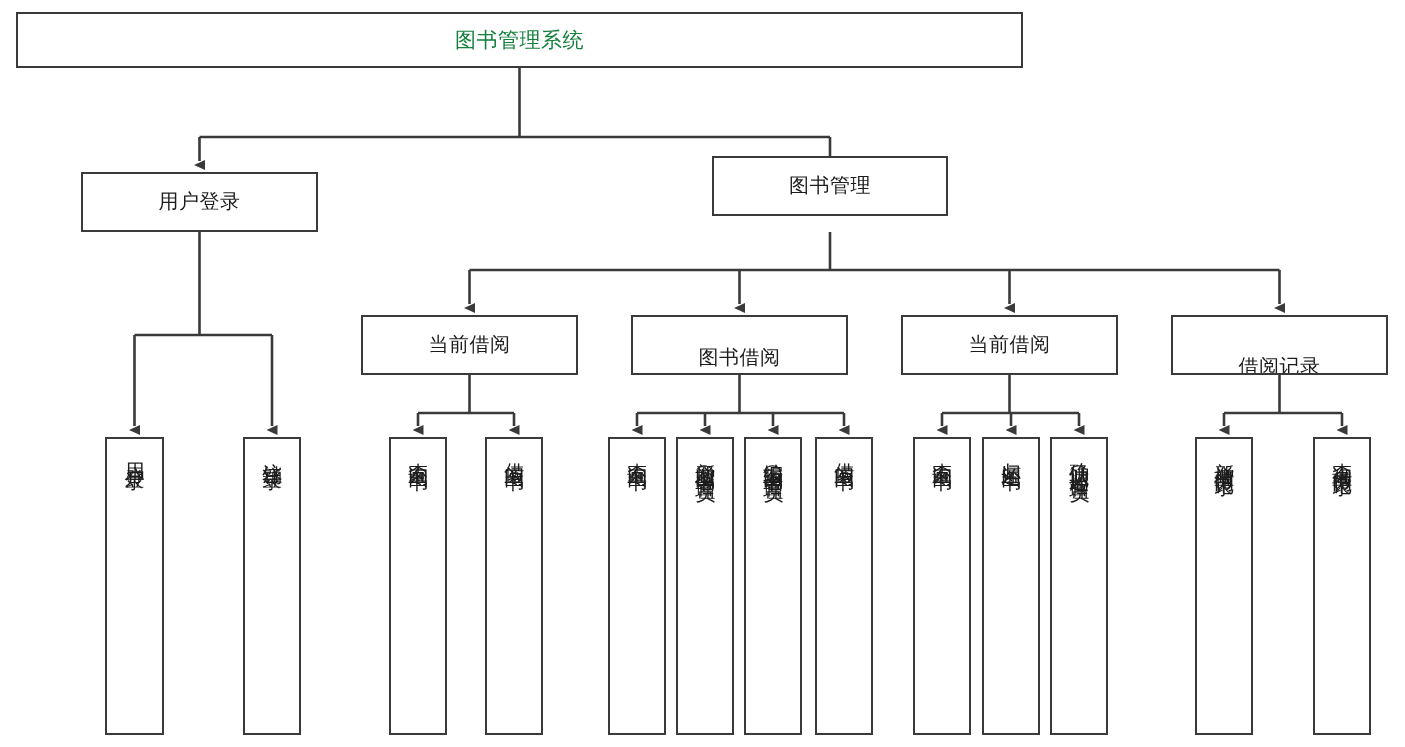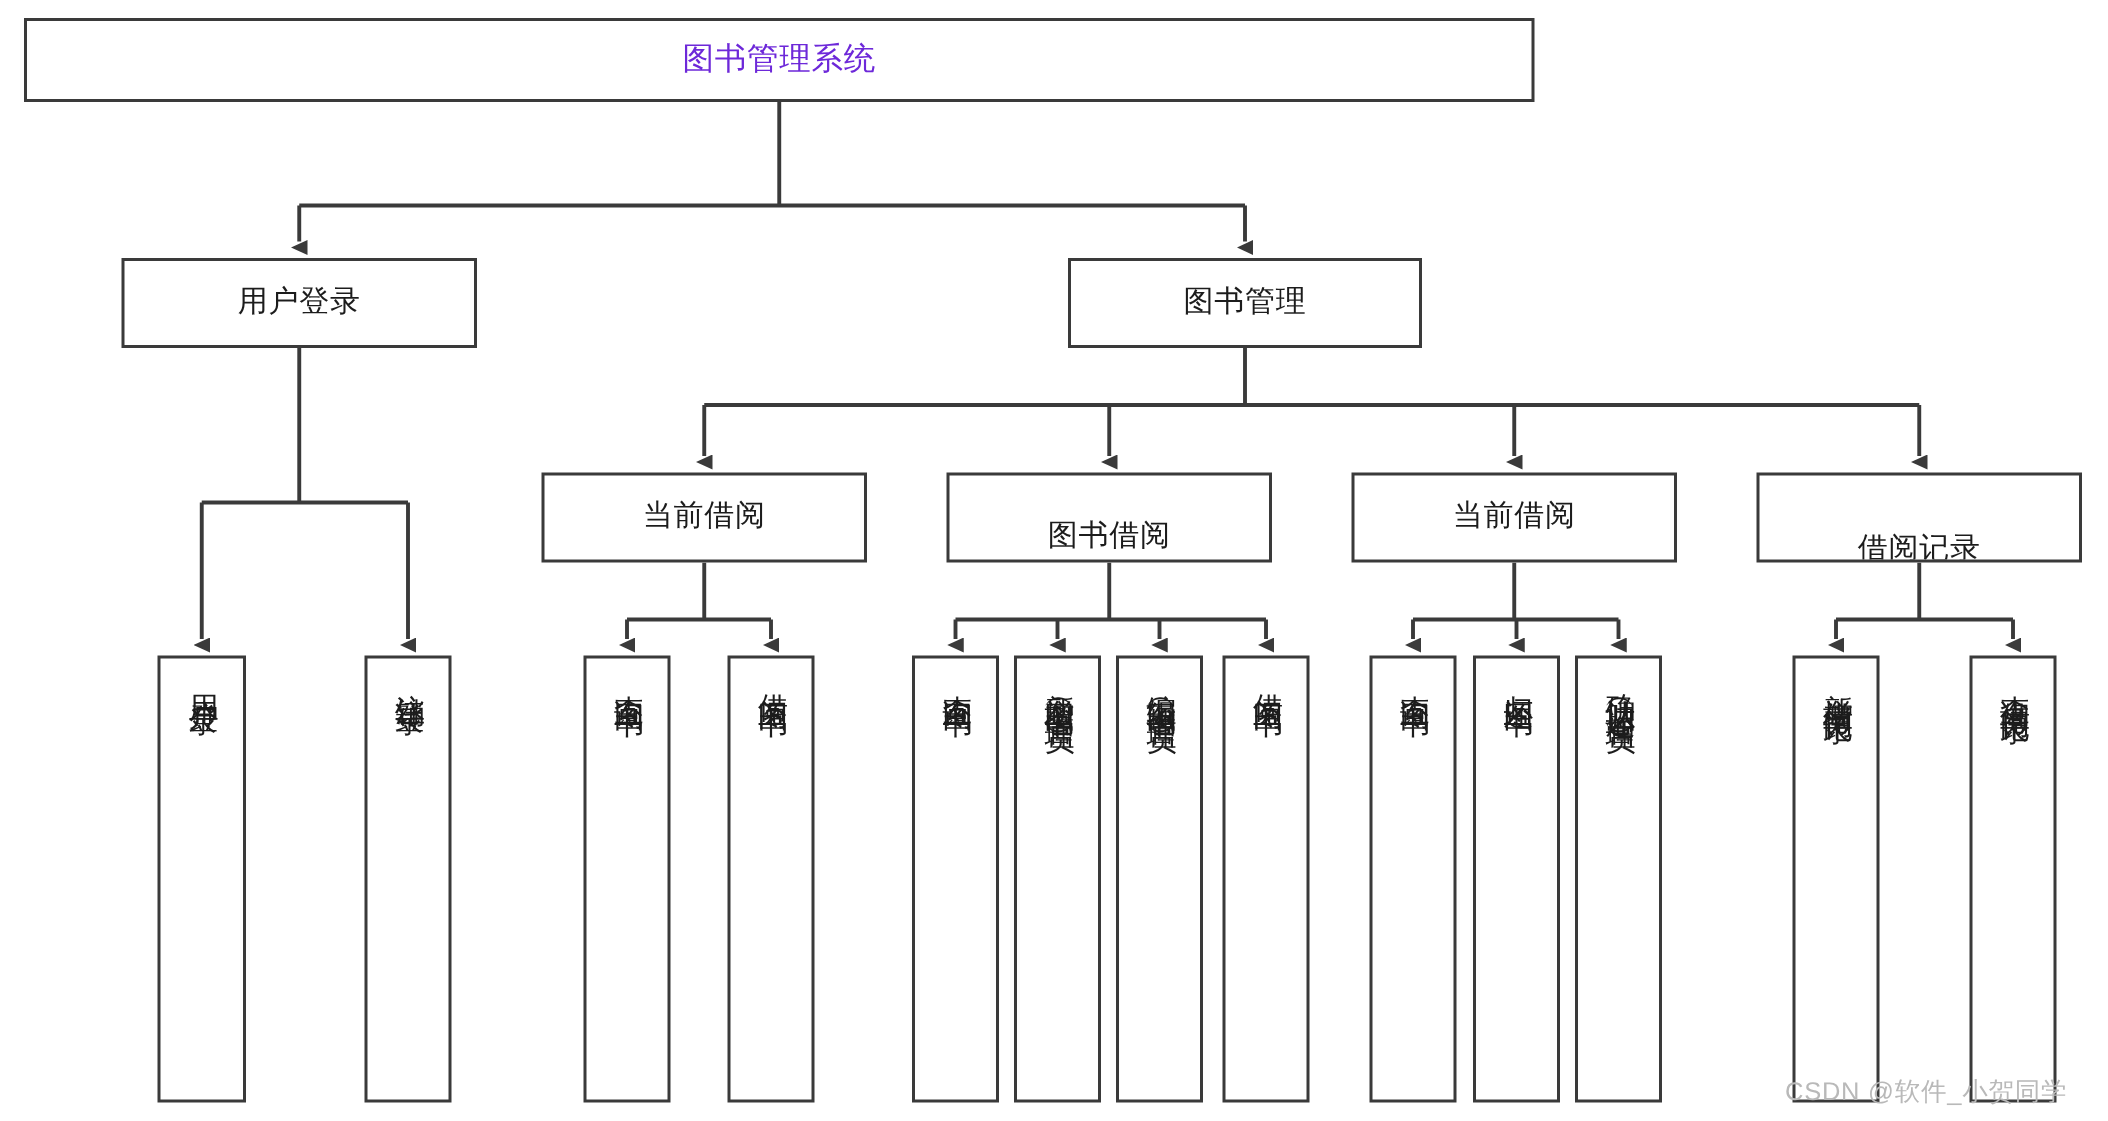--- a/index.html
+++ b/index.html
@@ -104,26 +104,26 @@
         <path d="M1011,413 L1011,426" marker-end="url(#arrow)"></path>
         <path d="M1079,413 L1079,426" marker-end="url(#arrow)"></path>
         <path d="M1279.5,375 L1279.5,413"></path>
         <path d="M1224,413 L1342,413"></path>
         <path d="M1224,413 L1224,426" marker-end="url(#arrow)"></path>
         <path d="M1342,413 L1342,426" marker-end="url(#arrow)"></path>
       </g>
   </svg>
   <div id="nodes">
       <div class="node title" style="left: 16px; top: 12px; width: 1007px; height: 56px; border-color: rgb(58, 58, 58);">
-        <span class="node-label" style="color: #6d28d9;">图书管理系统</span>
+        <span class="node-label" style="color: #15803d; font-family: Liberation Serif, serif;">图书管理系统</span>
       </div>
       <div class="node l1" style="left: 81px; top: 172px; width: 237px; height: 60px; border-color: rgb(58, 58, 58);">
         <span class="node-label" style="color: rgb(28, 28, 28);">用户登录</span>
       </div>
-      <div class="node l1" style="left: 712px; top: 172px; width: 236px; height: 60px; border-color: rgb(58, 58, 58);">
+      <div class="node l1" style="left: 712px; top: 156px; width: 236px; height: 60px; border-color: rgb(58, 58, 58);">
         <span class="node-label" style="color: rgb(28, 28, 28);">图书管理</span>
       </div>
       <div class="node l2" style="left: 361px; top: 315px; width: 217px; height: 60px; border-color: rgb(58, 58, 58);">
         <span class="node-label" style="color: rgb(28, 28, 28);">当前借阅</span>
       </div>
       <div class="node l2" style="left: 631px; top: 315px; width: 217px; height: 60px; border-color: rgb(58, 58, 58);">
         <span class="node-label" style="color: rgb(28, 28, 28); margin-top: 26px;">图书借阅</span>
       </div>
       <div class="node l2" style="left: 901px; top: 315px; width: 217px; height: 60px; border-color: rgb(58, 58, 58);">
         <span class="node-label" style="color: rgb(28, 28, 28);">当前借阅</span>
@@ -164,14 +164,13 @@
       <div class="node leaf vertical" style="left: 1050px; top: 437px; width: 58px; height: 298px; border-color: rgb(58, 58, 58);">
         <span class="node-label" style="color: rgb(28, 28, 28);">确认归还（管理员）</span>
       </div>
       <div class="node leaf vertical" style="left: 1195px; top: 437px; width: 58px; height: 298px; border-color: rgb(58, 58, 58);">
         <span class="node-label" style="color: rgb(28, 28, 28);">新增借阅记录</span>
       </div>
       <div class="node leaf vertical" style="left: 1313px; top: 437px; width: 58px; height: 298px; border-color: rgb(58, 58, 58);">
         <span class="node-label" style="color: rgb(28, 28, 28);">查询借阅记录</span>
       </div>
     </div>
-  <div class="watermark" style="left: 1190px; top: 716px; color: rgb(185, 185, 185);">CSDN @软件_小贺同学</div>
 </div>
 
 </body></html>

